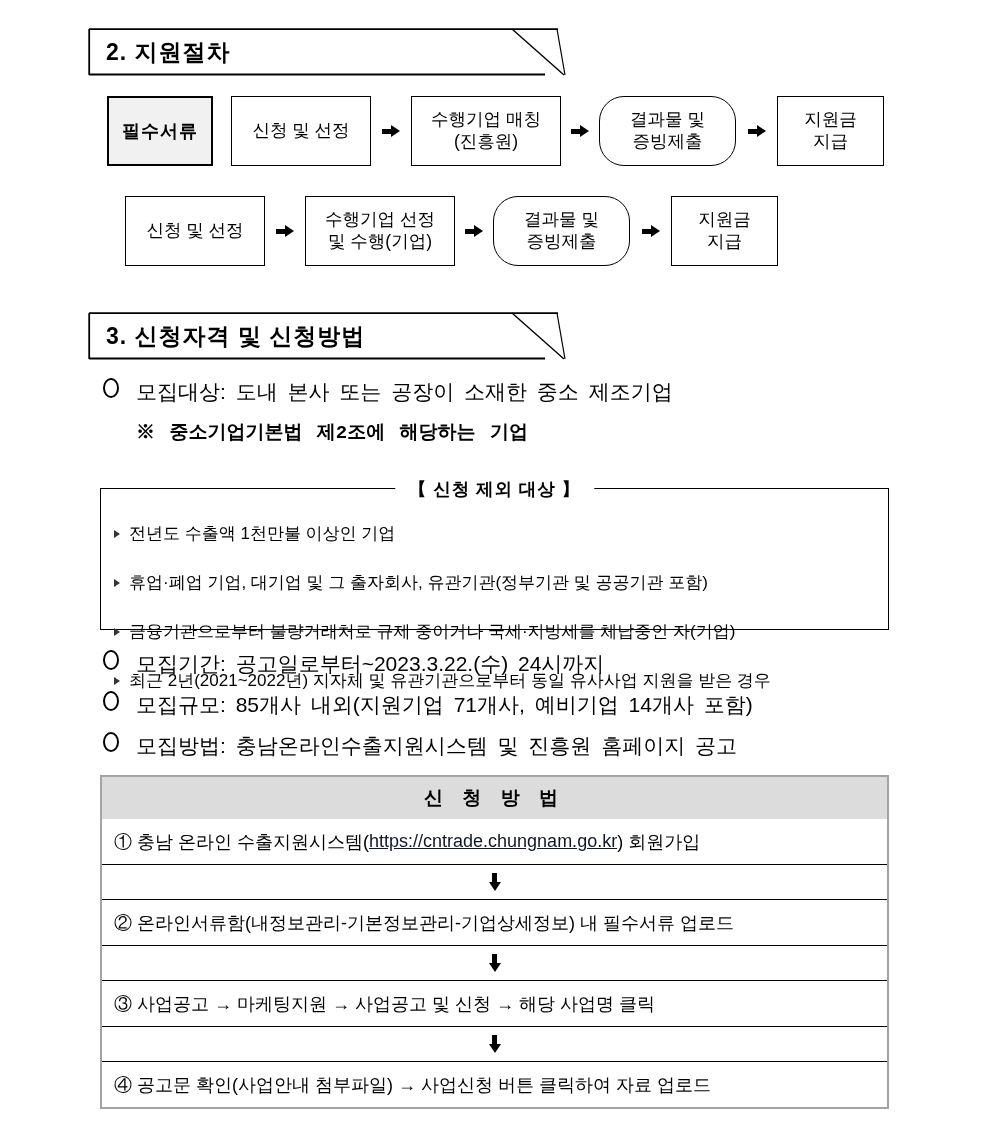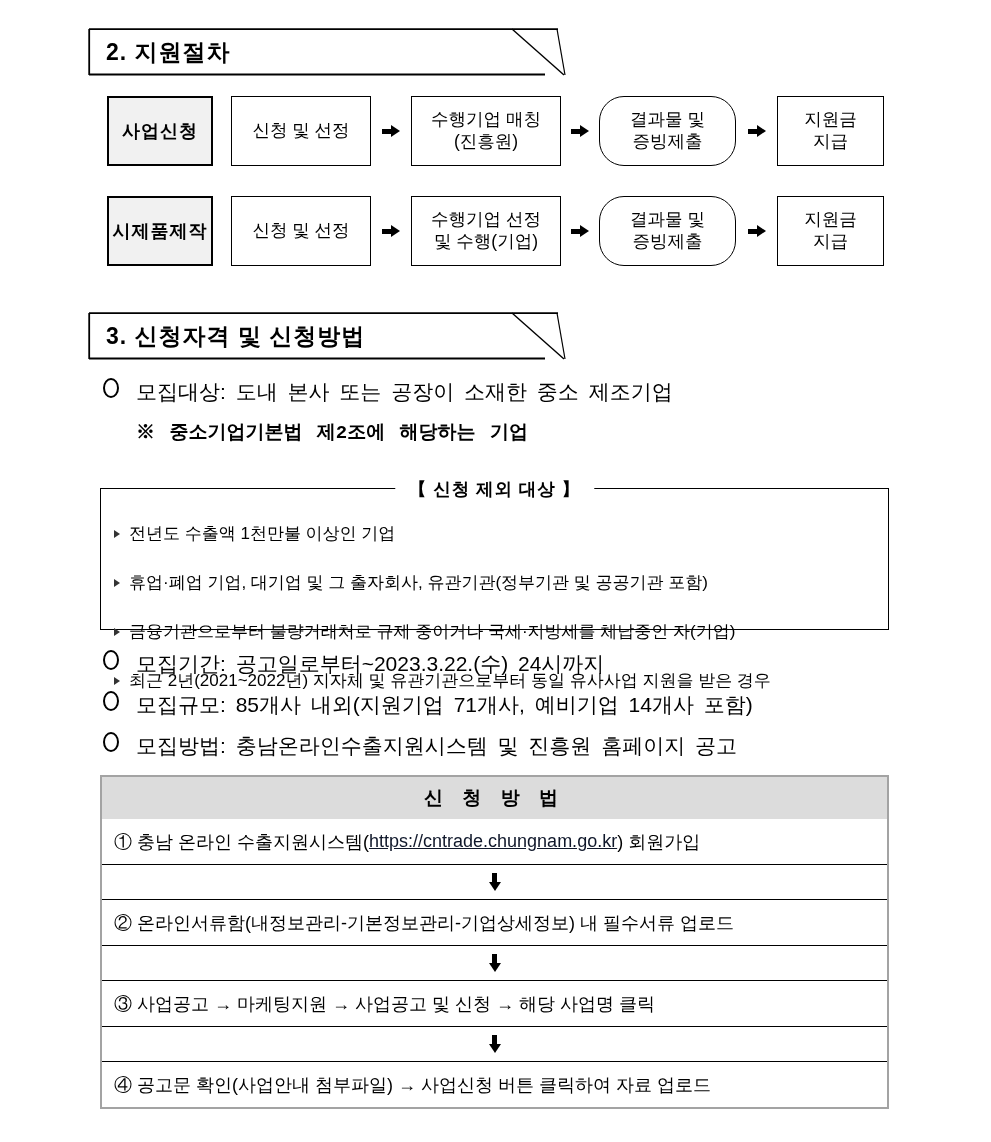--- a/index.html
+++ b/index.html
@@ -68,21 +68,21 @@
       <line x1="1" y1="1.2" x2="470" y2="1.2" stroke="#000" stroke-width="1.8"></line>
       <line x1="1" y1="46.5" x2="457" y2="46.5" stroke="#000" stroke-width="1.8"></line>
       <line x1="1.2" y1="1" x2="1.2" y2="47" stroke="#000" stroke-width="1.8"></line>
       <line x1="424" y1="1" x2="476" y2="47" stroke="#000" stroke-width="1.4"></line>
       <line x1="469" y1="1" x2="477" y2="47" stroke="#000" stroke-width="1.2"></line>
     </svg>
     <span class="ribbon-title">2. 지원절차</span>
   </div>
 
   <div class="flow-row" style="top:96px;">
-    <div class="flow-label">사업신청</div>
+    <div class="flow-label">필수서류</div>
     <div class="flow-gap"></div>
     <div class="flow-box w-b1">
       <span>신청 및 선정</span>
       <span></span>
     </div>
     <div class="acell w-a1">
       <span class="arrow-right">
           <span class="stem"></span>
           <span class="head"></span>
         </span>
@@ -107,21 +107,20 @@
           <span class="head"></span>
         </span>
     </div>
     <div class="flow-box w-b4">
       <span>지원금</span>
       <span>지급</span>
     </div>
   </div>
 
   <div class="flow-row" style="top:196px;">
-    <div class="flow-label">시제품제작</div>
     <div class="flow-gap"></div>
     <div class="flow-box w-b1">
       <span>신청 및 선정</span>
       <span></span>
     </div>
     <div class="acell w-a1">
       <span class="arrow-right">
           <span class="stem"></span>
           <span class="head"></span>
         </span>

